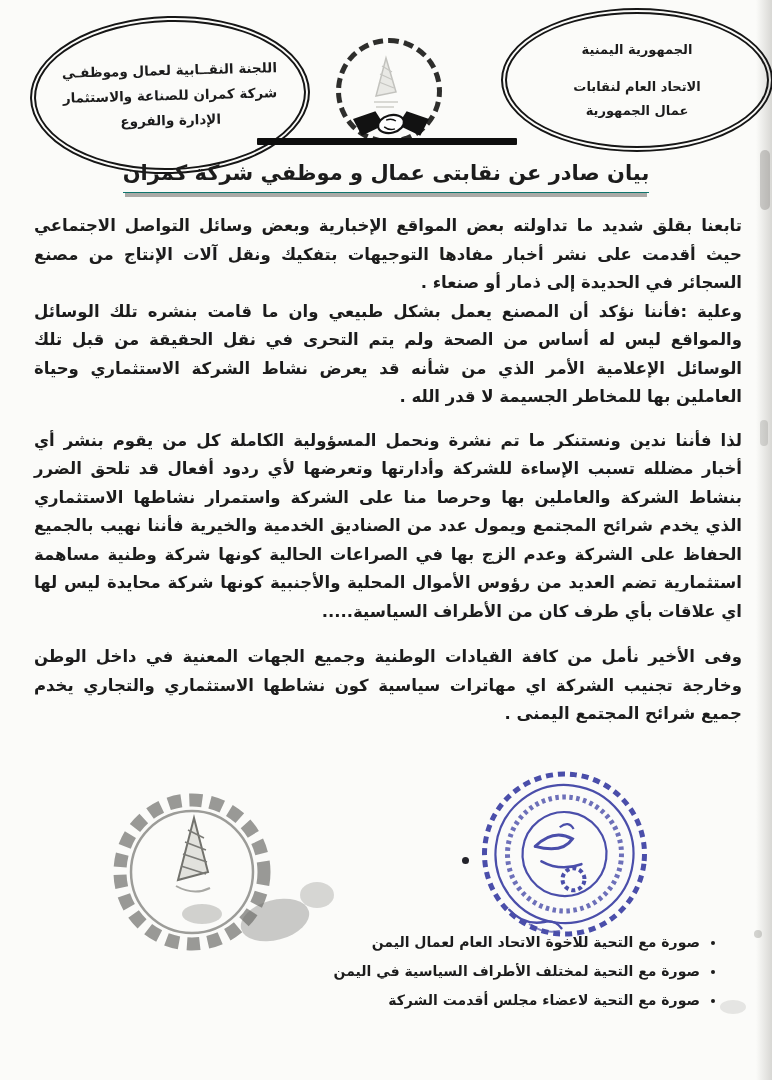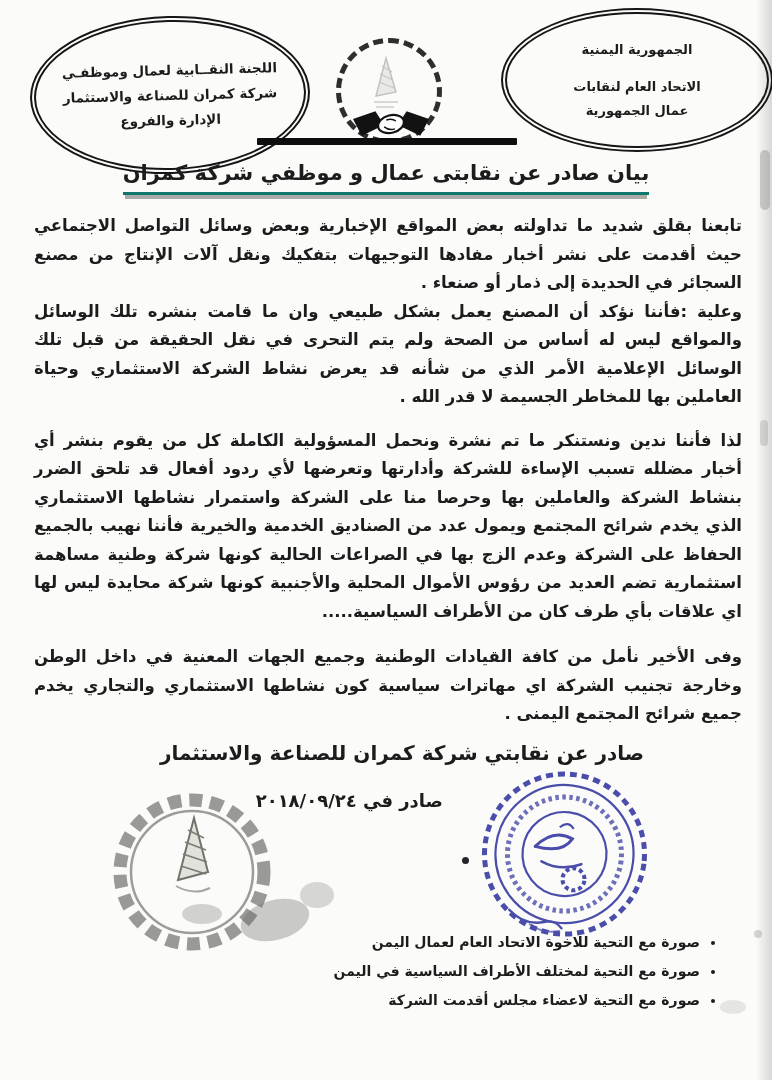--- a/index.html
+++ b/index.html
@@ -37,21 +37,21 @@
   }
   .logo-inner{position:absolute;left:12px;top:10px;width:78px;height:80px;opacity:.85;}
   .handshake{position:absolute;left:352px;top:106px;width:78px;height:34px;}
 
   .divider-bar{position:absolute;left:257px;top:138px;width:260px;height:7px;background:#0e0e0e;border-radius:1px;}
 
   
   .doc-title{position:absolute;left:0;right:0;top:161px;text-align:center;direction:rtl;}
   .doc-title span{
     display:inline-block;font-size:21px;font-weight:bold;
-    border-bottom:3px solid #0f766e;padding-bottom:7px;
+    border-bottom:1px solid #0f766e;padding-bottom:7px;
     box-shadow:0 6px 0 -2px rgba(70,70,66,.45);
   }
 
   
   .body-text{
     position:absolute;top:212px;right:30px;left:34px;
     direction:rtl;text-align:justify;
     font-size:16.5px;font-weight:bold;line-height:28.5px;
   }
   .body-text p{margin:0;}
@@ -131,23 +131,21 @@
     <span>بيان صادر عن نقابتى عمال و موظفي شركة كمران</span>
   </div>
 
   <div class="body-text">
     <p>تابعنا بقلق شديد ما تداولته بعض المواقع الإخبارية وبعض وسائل التواصل الاجتماعي حيث أقدمت على نشر أخبار مفادها التوجيهات بتفكيك ونقل آلات الإنتاج من مصنع السجائر في الحديدة إلى ذمار أو صنعاء .</p>
     <p>وعلية :فأننا نؤكد أن المصنع يعمل بشكل طبيعي وان ما قامت بنشره تلك الوسائل والمواقع ليس له أساس من الصحة ولم يتم التحرى في نقل الحقيقة من قبل تلك الوسائل الإعلامية الأمر الذي من شأنه قد يعرض نشاط الشركة الاستثماري وحياة العاملين بها للمخاطر الجسيمة لا قدر الله .</p>
     <p class="gap-lg">لذا فأننا ندين ونستنكر ما تم نشرة ونحمل المسؤولية الكاملة كل من يقوم بنشر أي أخبار مضلله تسبب الإساءة للشركة وأدارتها وتعرضها لأي ردود أفعال قد تلحق الضرر بنشاط الشركة والعاملين بها وحرصا منا على الشركة واستمرار نشاطها الاستثماري الذي يخدم شرائح المجتمع ويمول عدد من الصناديق الخدمية والخيرية فأننا نهيب بالجميع الحفاظ على الشركة وعدم الزج بها في الصراعات الحالية كونها شركة وطنية مساهمة استثمارية تضم العديد من رؤوس الأموال المحلية والأجنبية كونها شركة محايدة ليس لها اي علاقات بأي طرف كان من الأطراف السياسية.....</p>
     <p class="gap-md">وفى الأخير نأمل من كافة القيادات الوطنية وجميع الجهات المعنية في داخل الوطن وخارجة تجنيب الشركة اي مهاترات سياسية كون نشاطها الاستثماري والتجاري يخدم جميع شرائح المجتمع اليمنى .</p>
   </div>
 
-  <div class="sig-issuer">صادر عن نقابتي شركة كمران للصناعة والاستثمار</div>
   <div class="sig-details">
-    <div>صادر في ٢٠١٨/٠٩/٢٤</div>
   </div>
   <div class="sig-dot"></div>
 
   <svg class="gray-emblem" viewBox="0 0 172 172">
     <circle cx="86" cy="86" r="72" fill="none" stroke="#5c5c58" stroke-width="13" stroke-dasharray="13 8" opacity=".75"></circle>
     <circle cx="86" cy="86" r="61" fill="none" stroke="#6a6a66" stroke-width="2.5" opacity=".8"></circle>
     <polygon points="88,32 102,86 72,94" fill="#dddDd8" stroke="#55554f" stroke-width="2"></polygon>
     <path d="M82,44 L98,52 M79,56 L100,64 M77,68 L101,76 M75,80 L100,88" stroke="#5f5f5a" stroke-width="1.6" fill="none"></path>
     <path d="M70,100 q18,10 34,2" stroke="#6a6a64" stroke-width="2" fill="none" opacity=".7"></path>
     <ellipse cx="96" cy="128" rx="20" ry="10" fill="#8a8a84" opacity=".45"></ellipse>

